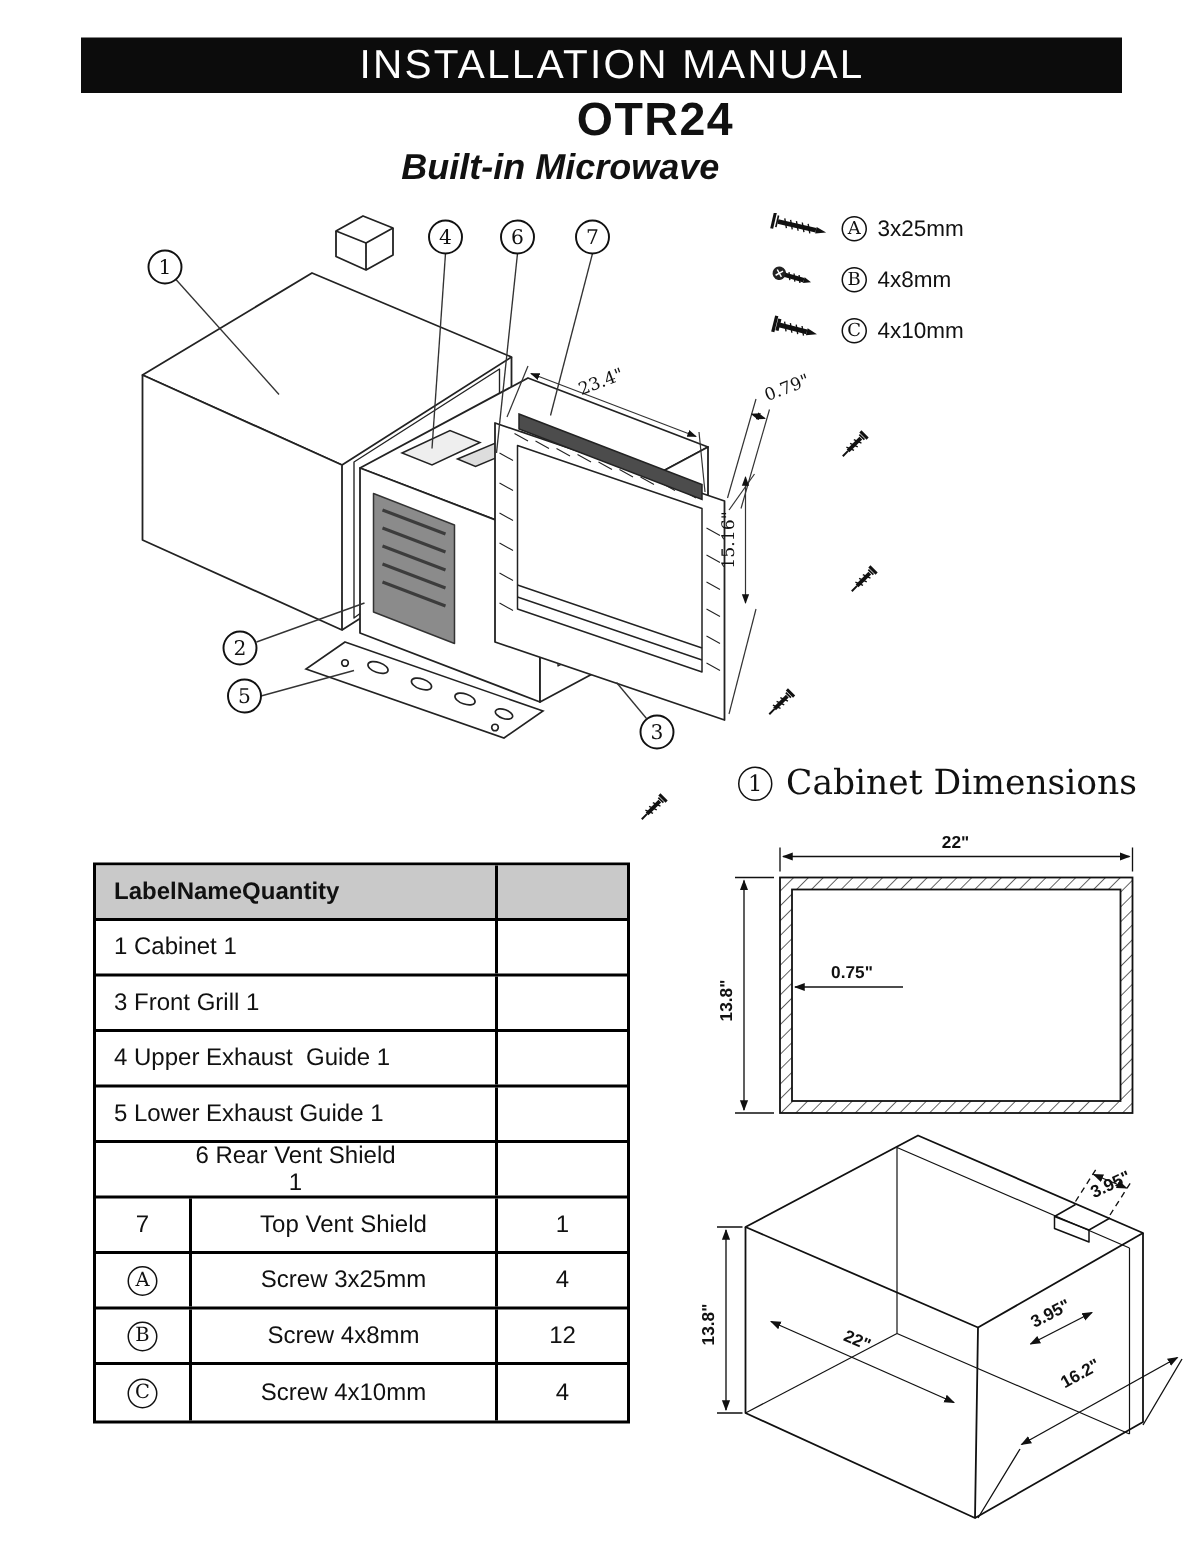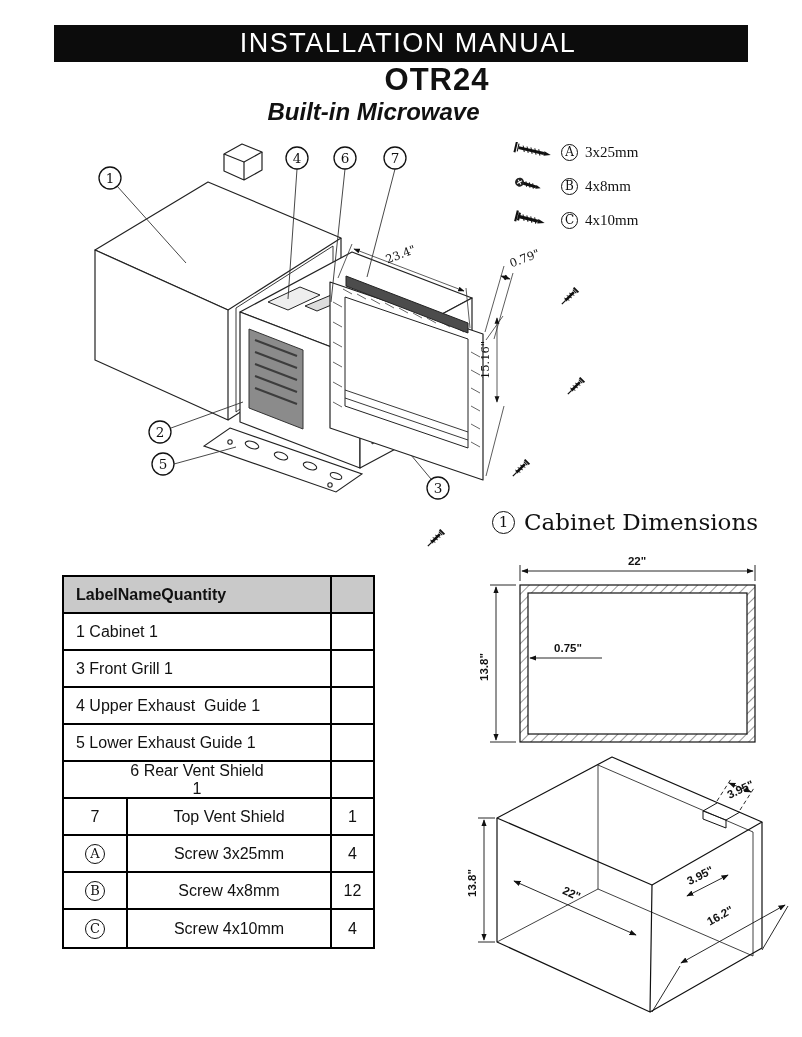--- a/index.html
+++ b/index.html
@@ -11,32 +11,32 @@
   .header-bar { left:54px; top:25px; width:694px; height:37px; background:#0c0c0c; color:#fff;
     display:flex; align-items:center; justify-content:center; font-size:27px; letter-spacing:1.5px;padding-left:14px; }
   .model { left:0; top:62px; width:802px; text-align:center; font-size:31px; font-weight:800; letter-spacing:1px;margin-left:36px; }
   .subtitle { left:0; top:98px; width:747px; text-align:center; font-size:24px; font-weight:700; font-style:italic; }
 
   svg.exploded { left:0; top:130px; }
   svg.cabdims  { left:440px; top:545px; }
 
   .legend { left:512px; top:141px; display:flex; flex-direction:column; gap:12px; }
   .legend-row { display:flex; align-items:center; gap:7px; height:22px; }
-  .legend-size { font-family:Liberation Serif, serif; font-size:15px;text-align:right; }
+  .legend-size { font-family:Liberation Sans, sans-serif; font-size:15px;text-align:right; }
 
   .circ { display:inline-flex; align-items:center; justify-content:center; border:1.3px solid #111;
     border-radius:50%; font-family:"DejaVu Serif",serif; line-height:1; }
   .c17 { width:17px; height:17px; font-size:12px; }
   .c20 { width:20px; height:20px; font-size:13px; }
   .c22 { width:23px; height:23px; font-size:15px; }
 
   .cabdim-heading { left:492px; top:509px; display:flex; align-items:center; gap:9px;
     font-family:"DejaVu Serif",serif; font-size:23px; }
 
-  .parts-table { left:62px; top:575px; width:313px; border:2px solid #000; background:#fff; }
+  .parts-table { left:62px; top:575px; width:358px; border:2px solid #000; background:#fff; }
   .pt-row { display:flex; height:37px; border-bottom:2px solid #000; font-size:16px; align-items:stretch; }
   .pt-row:last-child { border-bottom:none; }
   .pt-header { background:#c9c9c9; font-weight:700; }
   .pt-c1 { width:268px; border-right:2px solid #000; display:flex; align-items:center; padding-left:12px; white-space:pre; }
   .pt-c1.split { justify-content:space-between; padding-right:12px;flex-direction:column; }
   .pt-c2 { flex:1; }
   .pt-l { width:64px; border-right:2px solid #000; display:flex; align-items:center; justify-content:center; }
   .pt-n { width:204px; border-right:2px solid #000; display:flex; align-items:center; justify-content:center; }
   .pt-q { flex:1; display:flex; align-items:center; justify-content:center; }
 

